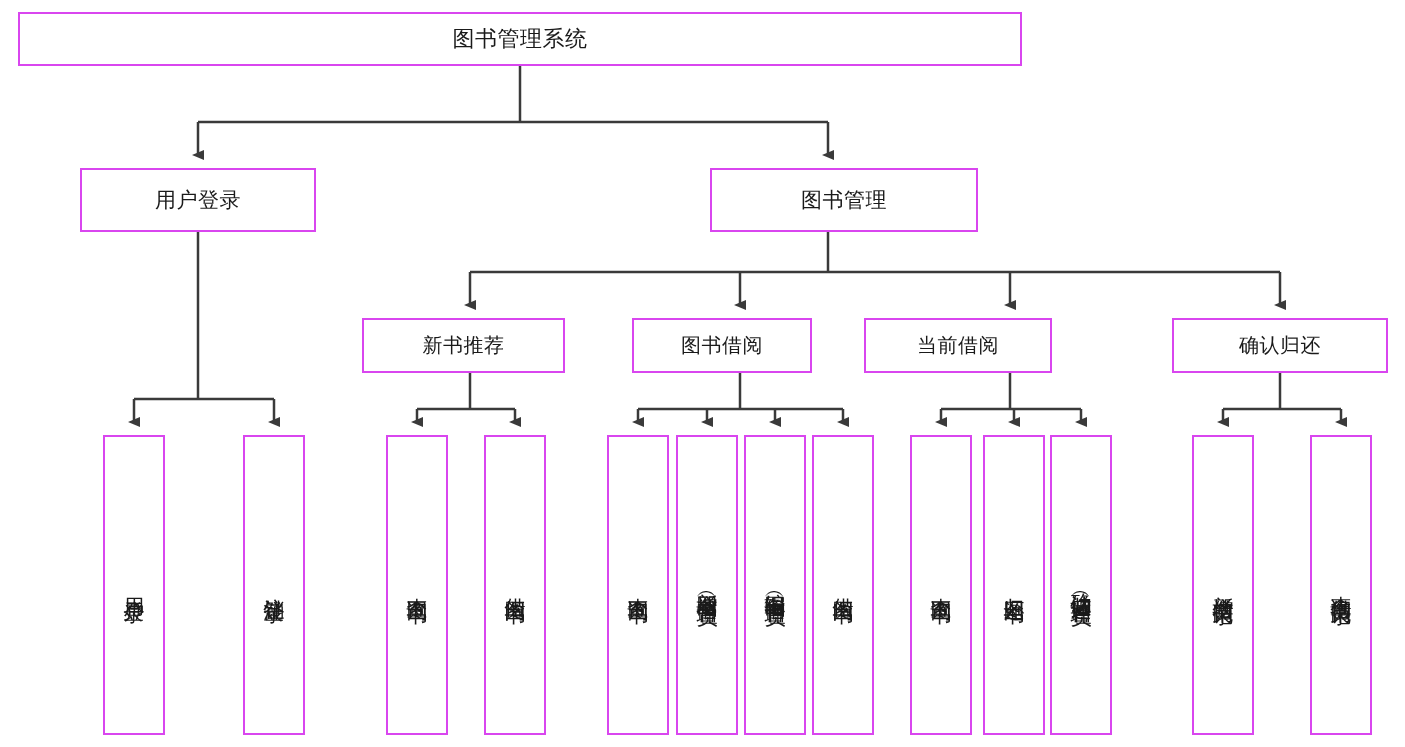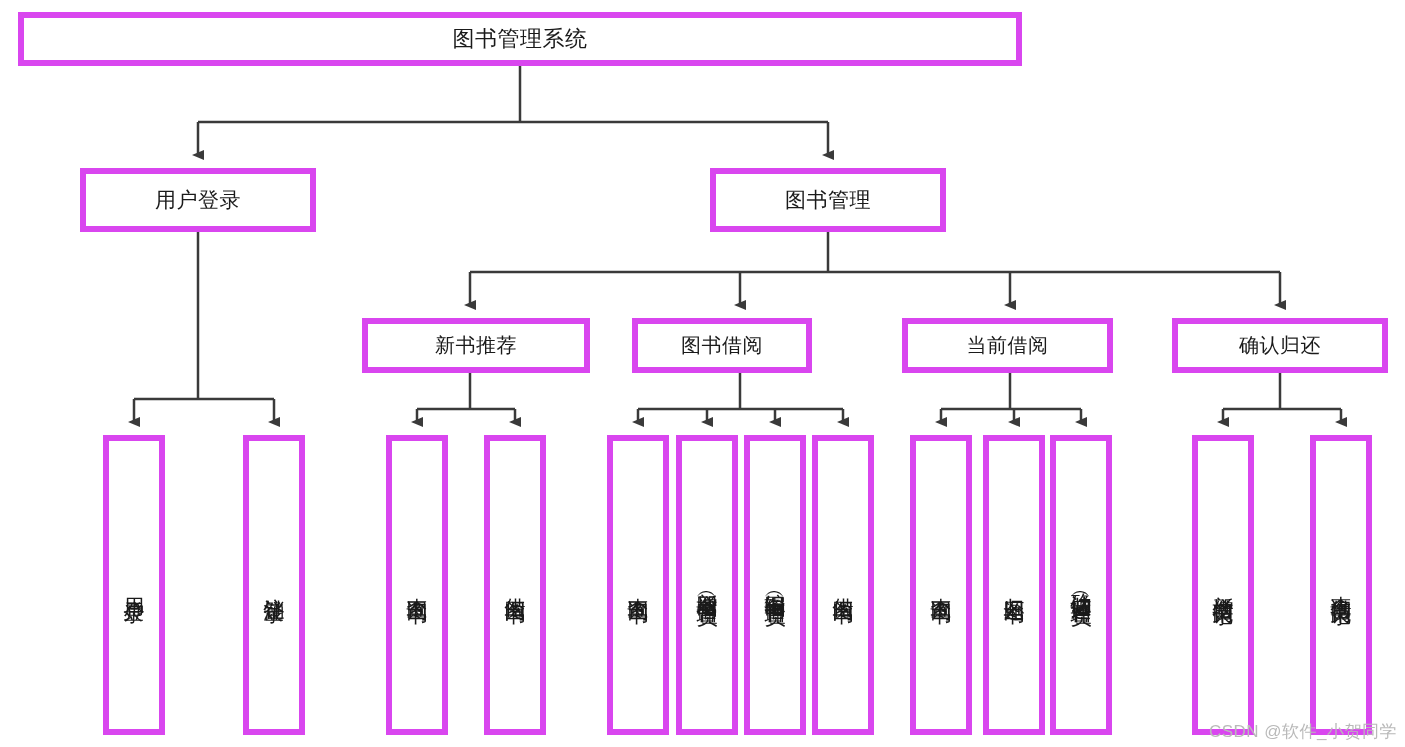--- a/index.html
+++ b/index.html
@@ -21,21 +21,21 @@
     position: absolute;
     left: 0;
     top: 0;
     width: 1405px;
     height: 747px;
   }
   .node {
     position: absolute;
     box-sizing: border-box;
     background: #ffffff;
-    border: 6px solid #d946ef;
+    border: 2px solid #d946ef;
     display: flex;
     align-items: center;
     justify-content: center;
     z-index: 3;
   }
   .node-label {
     color: #1a1a1a;
     font-size: 21px;
     line-height: 1.15;
     white-space: nowrap;
@@ -110,30 +110,30 @@
       </g>
   </svg>
 
   <div id="nodes-layer">
       <div class="node lvl1" style="left: 18px; top: 12px; width: 1004px; height: 54px;">
         <span class="node-label">图书管理系统</span>
       </div>
       <div class="node lvl2" style="left: 80px; top: 168px; width: 236px; height: 64px;">
         <span class="node-label">用户登录</span>
       </div>
-      <div class="node lvl2" style="left: 710px; top: 168px; width: 236px; height: 64px;">
+      <div class="node lvl2" style="left: 710px; top: 168px; width: 268px; height: 64px;">
         <span class="node-label">图书管理</span>
       </div>
-      <div class="node lvl3" style="left: 362px; top: 318px; width: 228px; height: 55px;">
+      <div class="node lvl3" style="left: 362px; top: 318px; width: 203px; height: 55px;">
         <span class="node-label">新书推荐</span>
       </div>
       <div class="node lvl3" style="left: 632px; top: 318px; width: 180px; height: 55px;">
         <span class="node-label">图书借阅</span>
       </div>
-      <div class="node lvl3" style="left: 902px; top: 318px; width: 211px; height: 55px;">
+      <div class="node lvl3" style="left: 864px; top: 318px; width: 188px; height: 55px;">
         <span class="node-label">当前借阅</span>
       </div>
       <div class="node lvl3" style="left: 1172px; top: 318px; width: 216px; height: 55px;">
         <span class="node-label">确认归还</span>
       </div>
       <div class="node lvl4 vertical" style="left: 103px; top: 435px; width: 62px; height: 300px;">
         <span class="node-label">用户登录</span>
       </div>
       <div class="node lvl4 vertical" style="left: 243px; top: 435px; width: 62px; height: 300px;">
         <span class="node-label">注销登录</span>
@@ -166,14 +166,13 @@
         <span class="node-label">确认归还（管理员）</span>
       </div>
       <div class="node lvl4 vertical" style="left: 1192px; top: 435px; width: 62px; height: 300px;">
         <span class="node-label">新增借阅记录</span>
       </div>
       <div class="node lvl4 vertical" style="left: 1310px; top: 435px; width: 62px; height: 300px;">
         <span class="node-label">查询借阅记录</span>
       </div>
     </div>
 
-  <div class="watermark">CSDN @软件_小贺同学</div>
 </div>
 
 </body></html>

